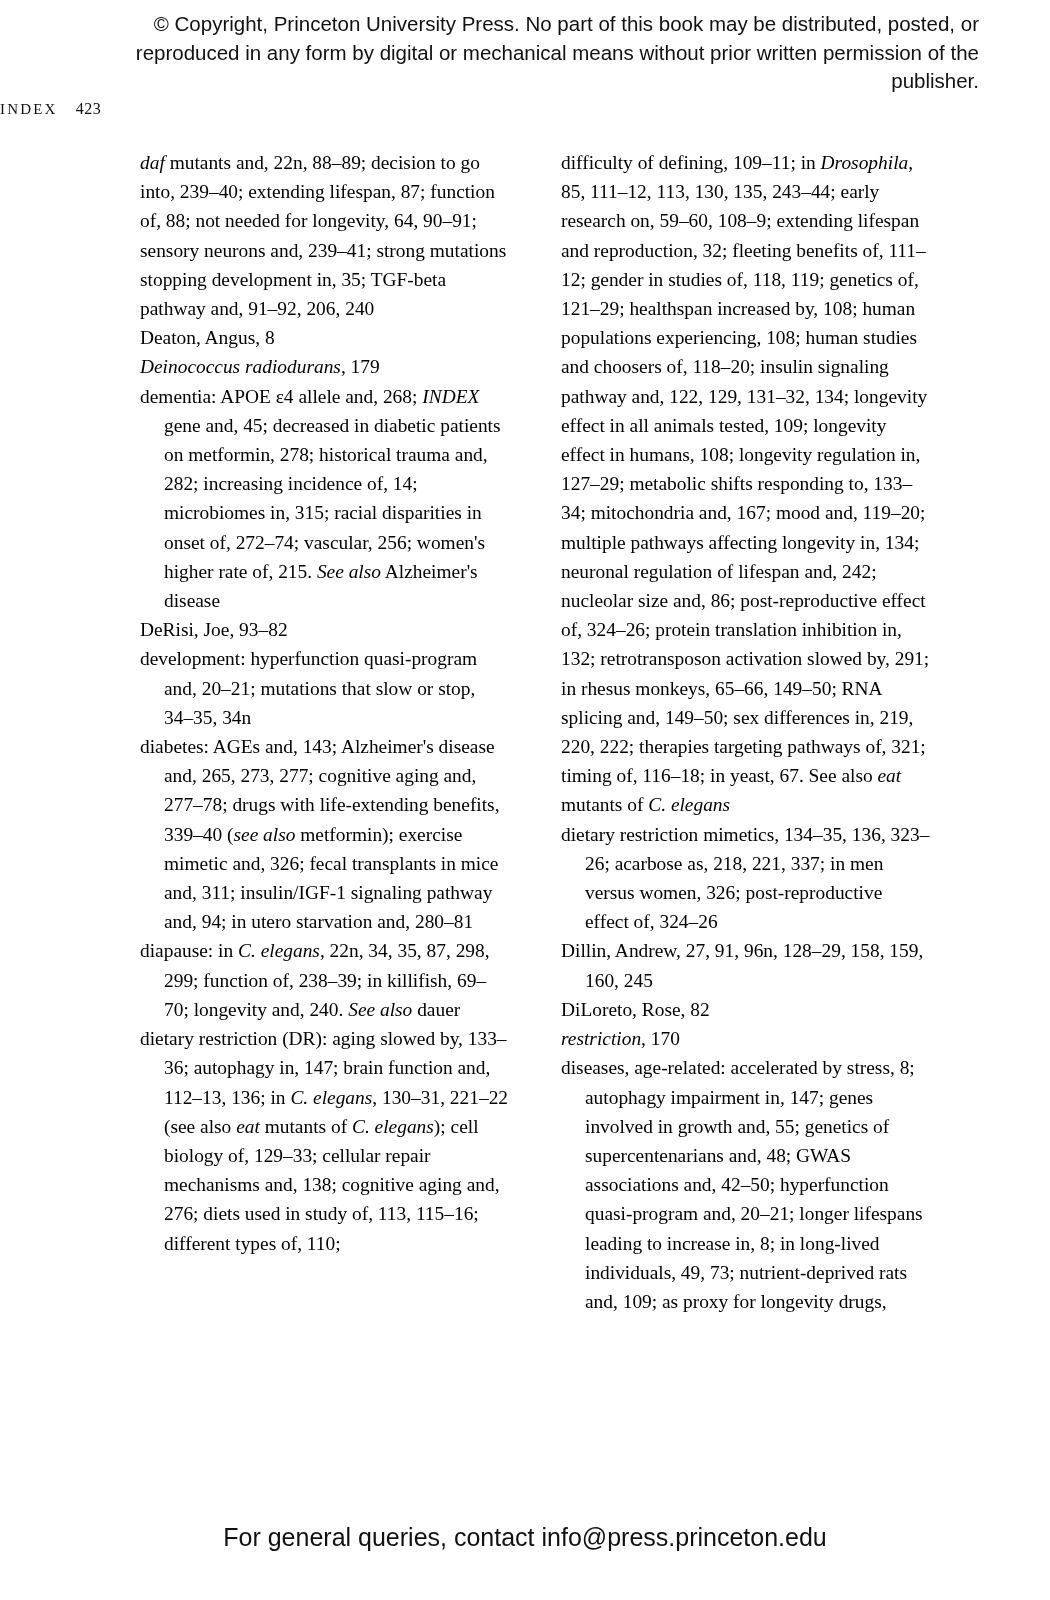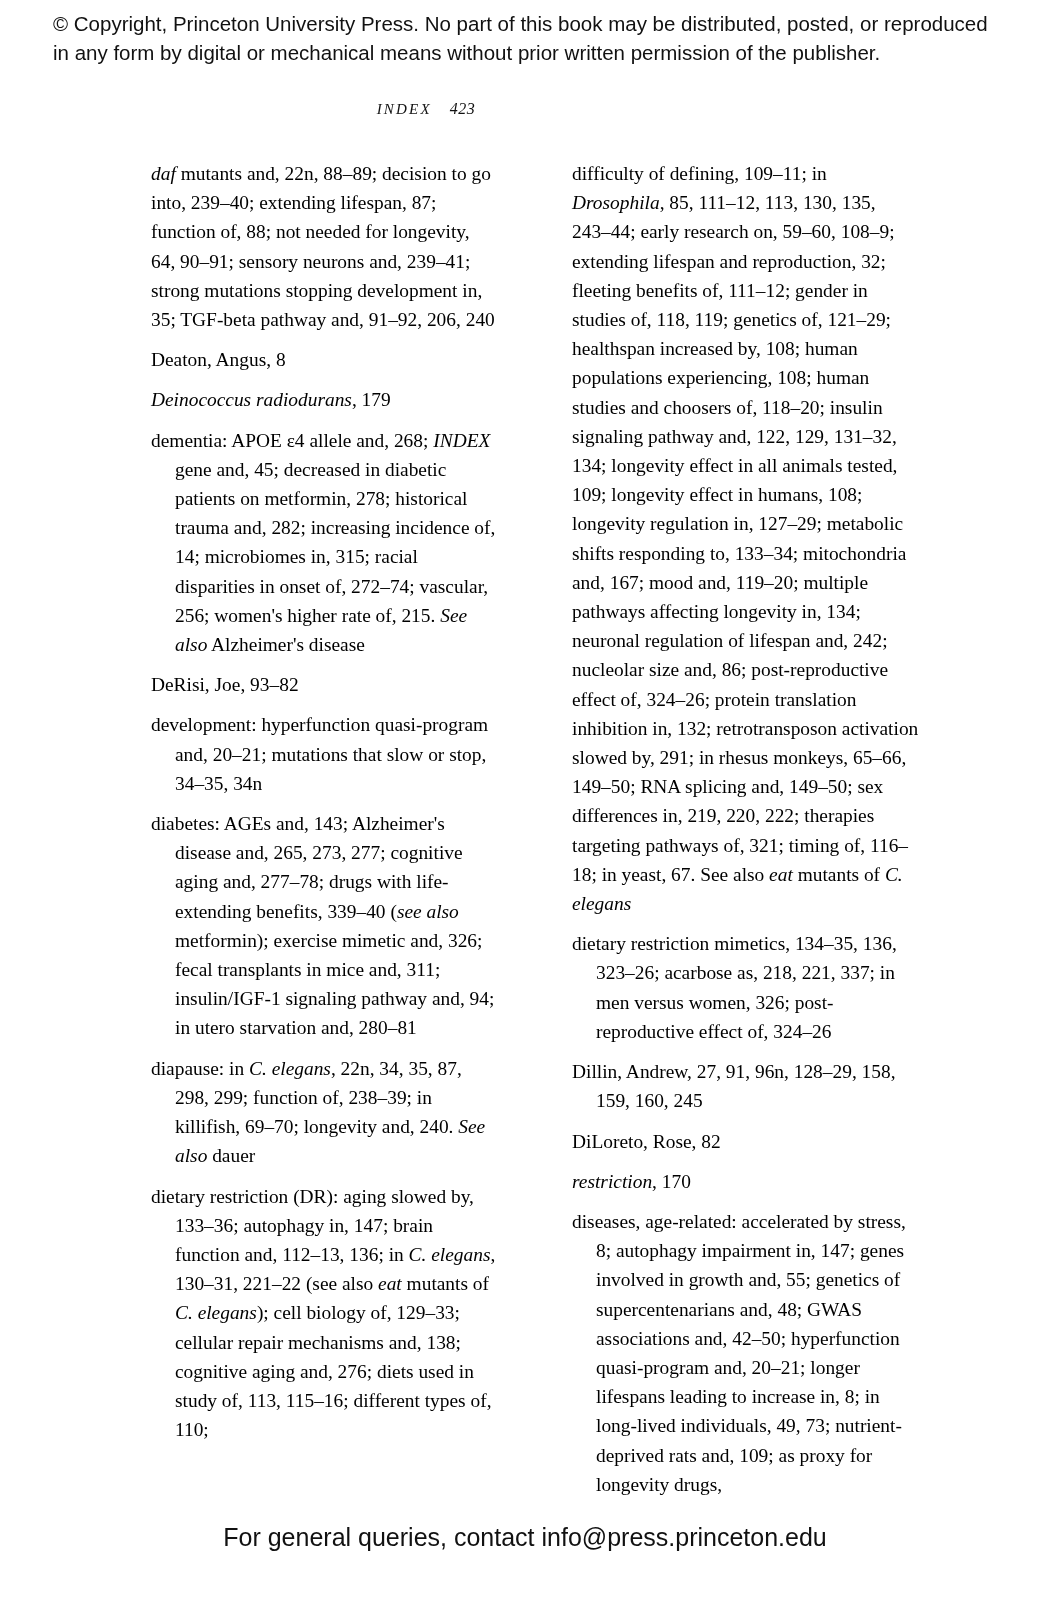--- a/index.html
+++ b/index.html
@@ -19,39 +19,38 @@
     position: relative;
     width: 1050px;
     height: 1600px;
     box-sizing: border-box;
   }
   .copyright-notice {
     position: absolute;
     top: 10px;
     left: 0;
     width: 1050px;
-    text-align: left;
+    text-align: right;
     font-family: "Liberation Sans", sans-serif;
     font-size: 20.5px;
     line-height: 1.4;
     color: #111;
-    padding: 0 53px;
+    padding: 0 71px;
     box-sizing: border-box;
   }
   .running-head {
     position: absolute;
     top: 100px;
     left: 0;
     width: 852px;
-    text-align: center;
+    text-align: left;
     font-family: "Liberation Serif", serif;
     font-size: 15px;
     letter-spacing: 2.2px;
     color: #111;
-    font-style: italic;
   }
   .running-head .folio {
     letter-spacing: 0.5px;
     margin-left: 18px;
     font-size: 16px;
   }
   .columns {
     position: absolute;
     top: 148px;
     left: 140px;
@@ -61,21 +60,21 @@
   }
   .col {
     width: 369px;
   }
   .entry {
     font-size: 19.4px;
     line-height: 29.2px;
     text-indent: 0;
     padding-left: 24px;
     text-indent: -24px;
-    margin: 11px;
+    margin: 0;
     text-align: left;
     color: #000;
   }
   .entry.noindent {
     padding-left: 0;
     text-indent: 0;
   }
   i, .it {
     font-style: italic;
   }

